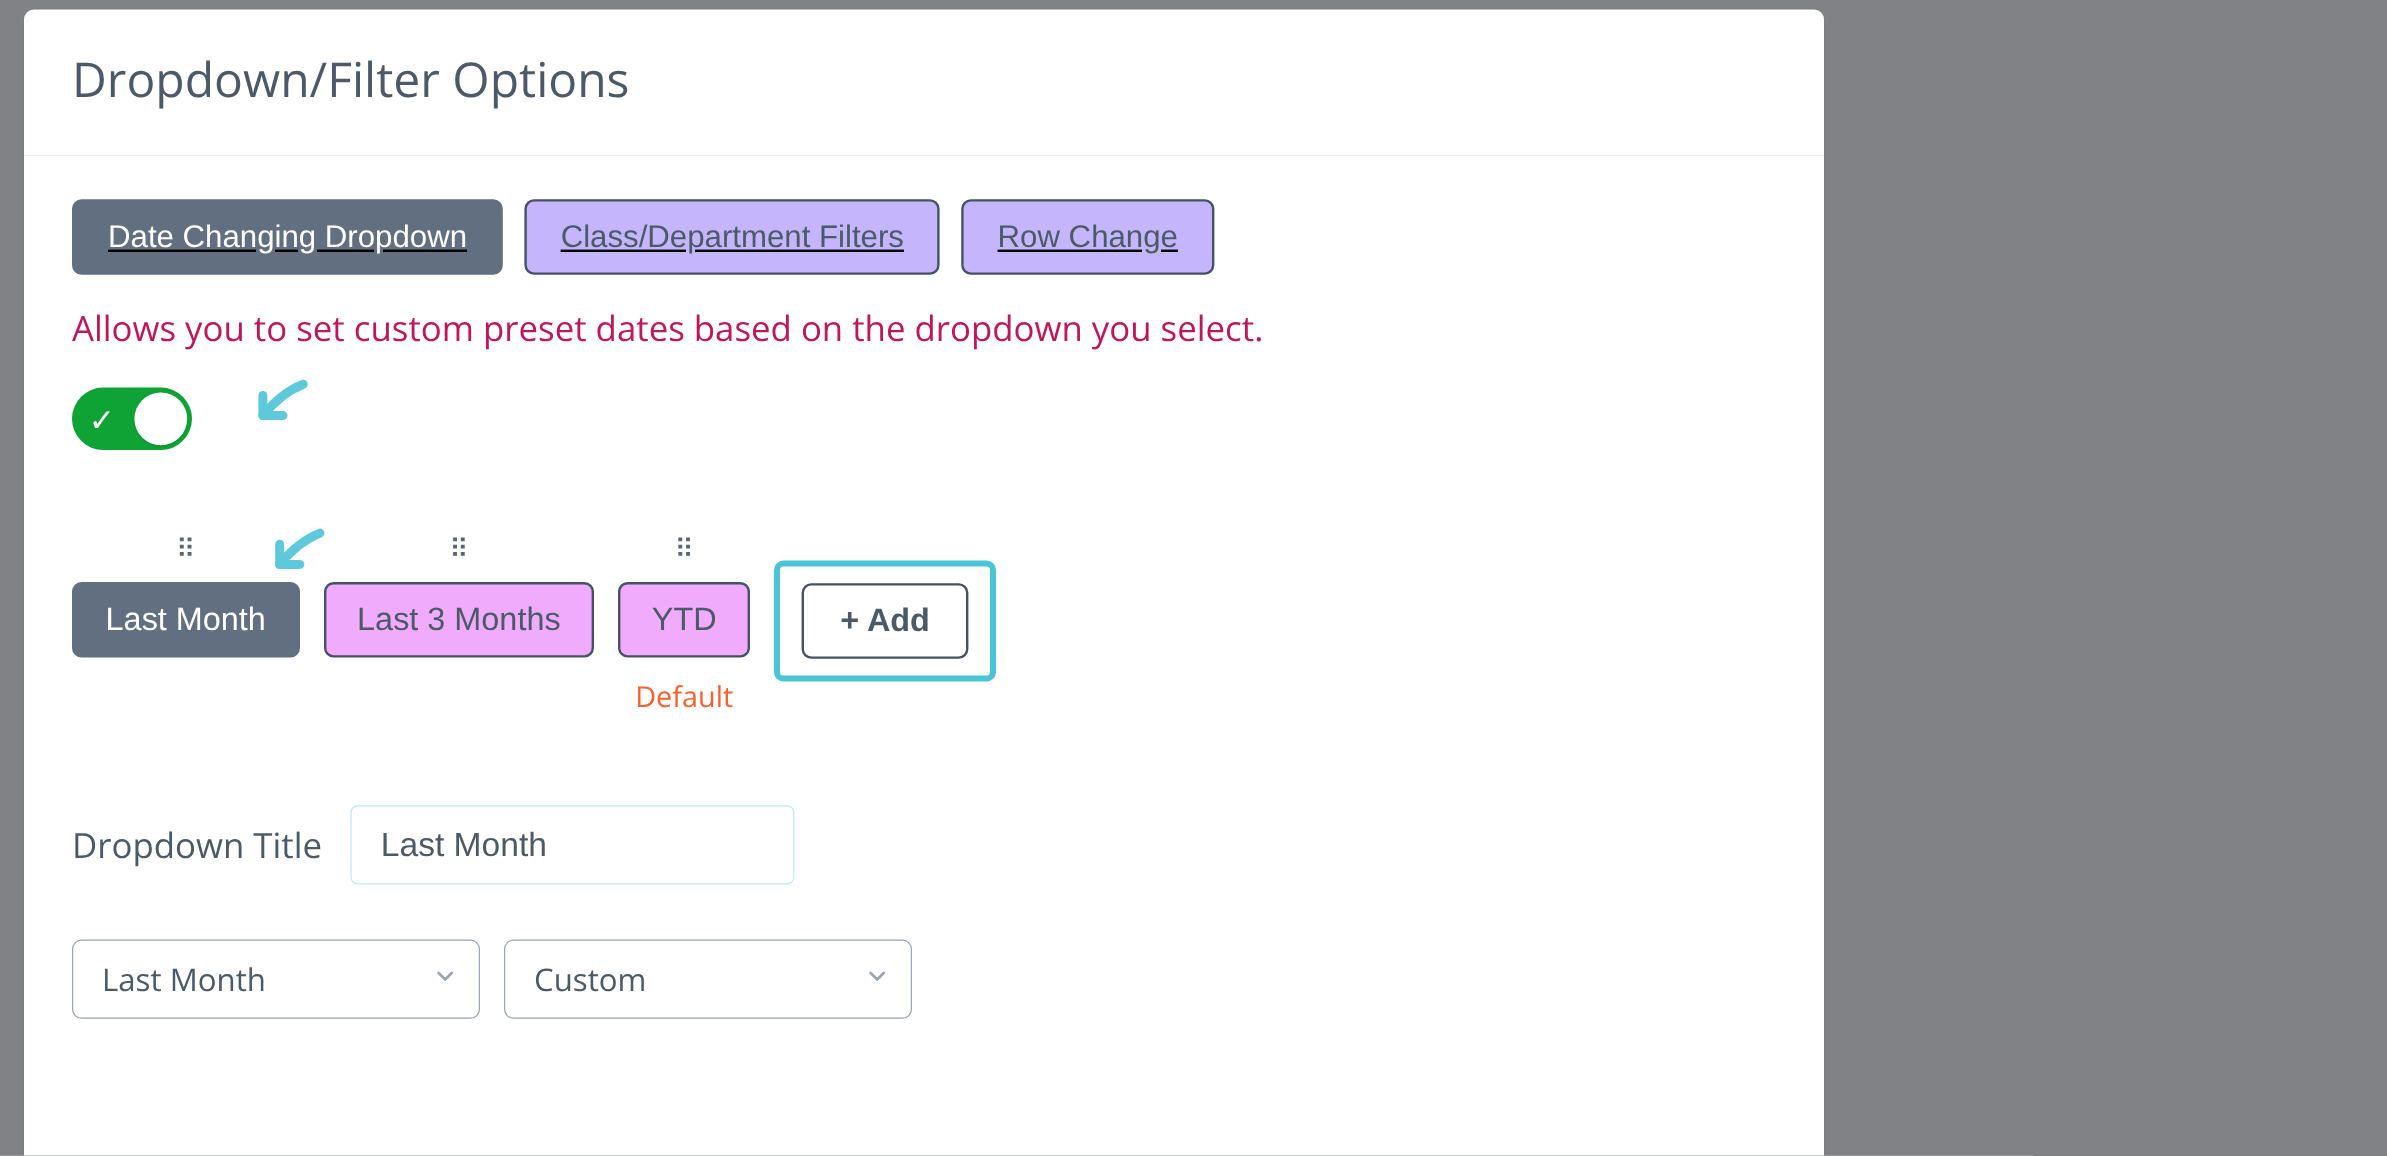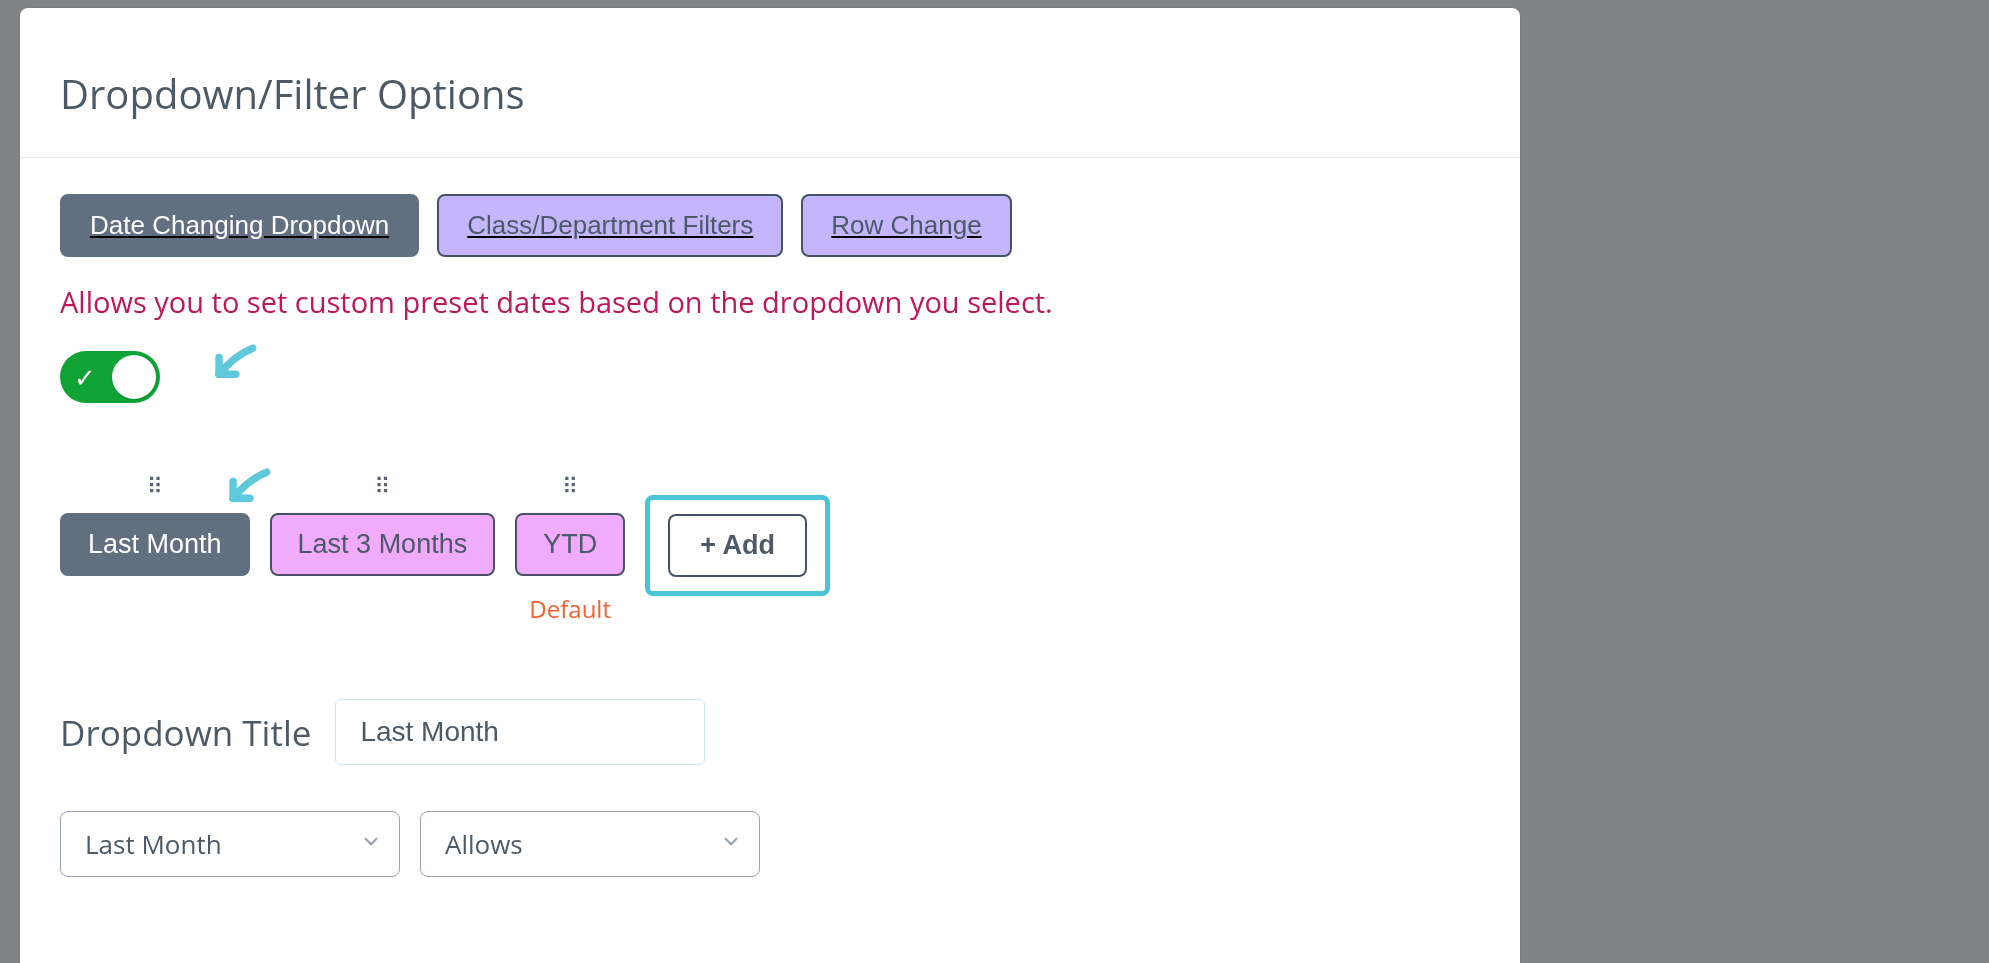--- a/index.html
+++ b/index.html
@@ -18,21 +18,20 @@
     width: 1500px;
     height: 955px;
     background: #ffffff;
     border-top-left-radius: 8px;
     border-top-right-radius: 8px;
     box-shadow: 0 0 0 1px rgba(0,0,0,0.03);
   }
   .modal-header {
     padding: 30px 40px 36px 40px;
     border-bottom: 1px solid #e6e9ed;
-    margin-top: 28px;
   }
   .modal-title {
     font-size: 40px;
     font-weight: 400;
     color: #4c5a68;
     margin: 0;
   }
   .modal-body {
     padding: 36px 40px 0 40px;
   }
@@ -184,21 +183,21 @@
     color: #5ec9da;
   }
 
   .title-row {
     margin-top: 74px;
     display: flex;
     align-items: center;
     gap: 24px;
   }
   .title-label {
-    font-size: 35px;
+    font-size: 29px;
     color: #4c5a68;
   }
   .title-input {
     border: 1px solid #bfe7ef;
     border-radius: 6px;
     font-size: 28px;
     color: #4c5a68;
     padding: 16px 24px;
     width: 370px;
     outline: none;
@@ -316,21 +315,21 @@
     <div class="selects-row">
       <div class="select-wrap">
         <div class="faux-select">Last Month</div>
         <span class="select-chevron">
           <svg width="22" height="22" viewBox="0 0 24 24" fill="none" stroke="#9aa3b1" stroke-width="2.5" stroke-linecap="round" stroke-linejoin="round">
               <polyline points="6 9 12 15 18 9"></polyline>
             </svg>
         </span>
       </div>
       <div class="select-wrap">
-        <div class="faux-select">Allows</div>
+        <div class="faux-select">Custom</div>
         <span class="select-chevron">
           <svg width="22" height="22" viewBox="0 0 24 24" fill="none" stroke="#9aa3b1" stroke-width="2.5" stroke-linecap="round" stroke-linejoin="round">
               <polyline points="6 9 12 15 18 9"></polyline>
             </svg>
         </span>
       </div>
     </div>
 
   </div>
 </div>

